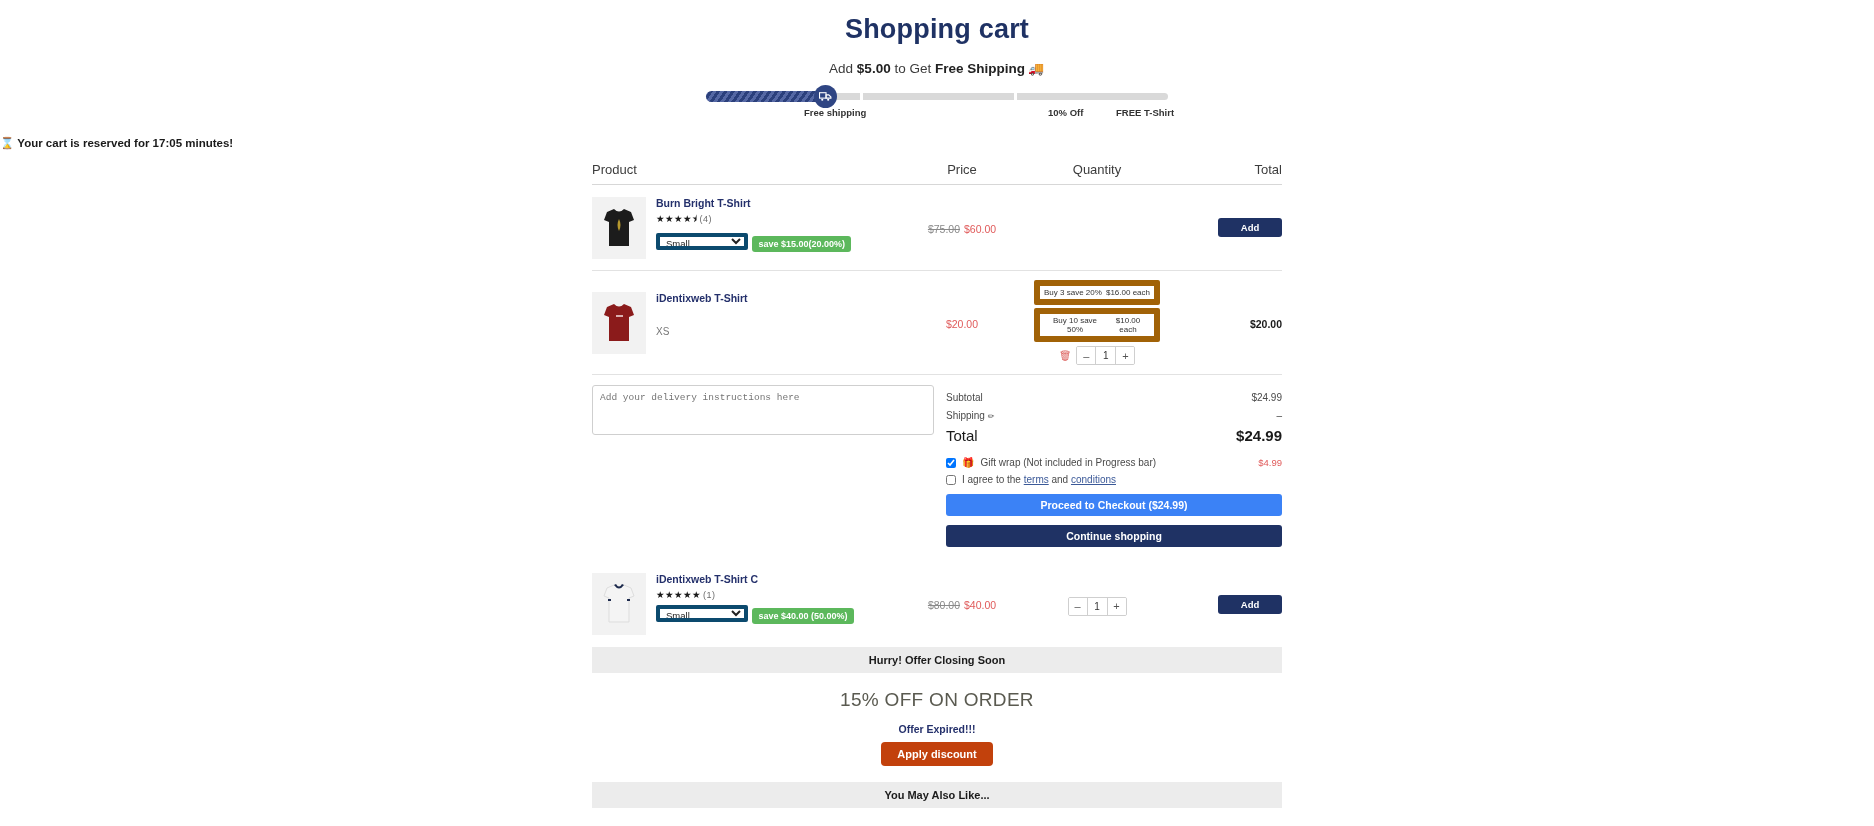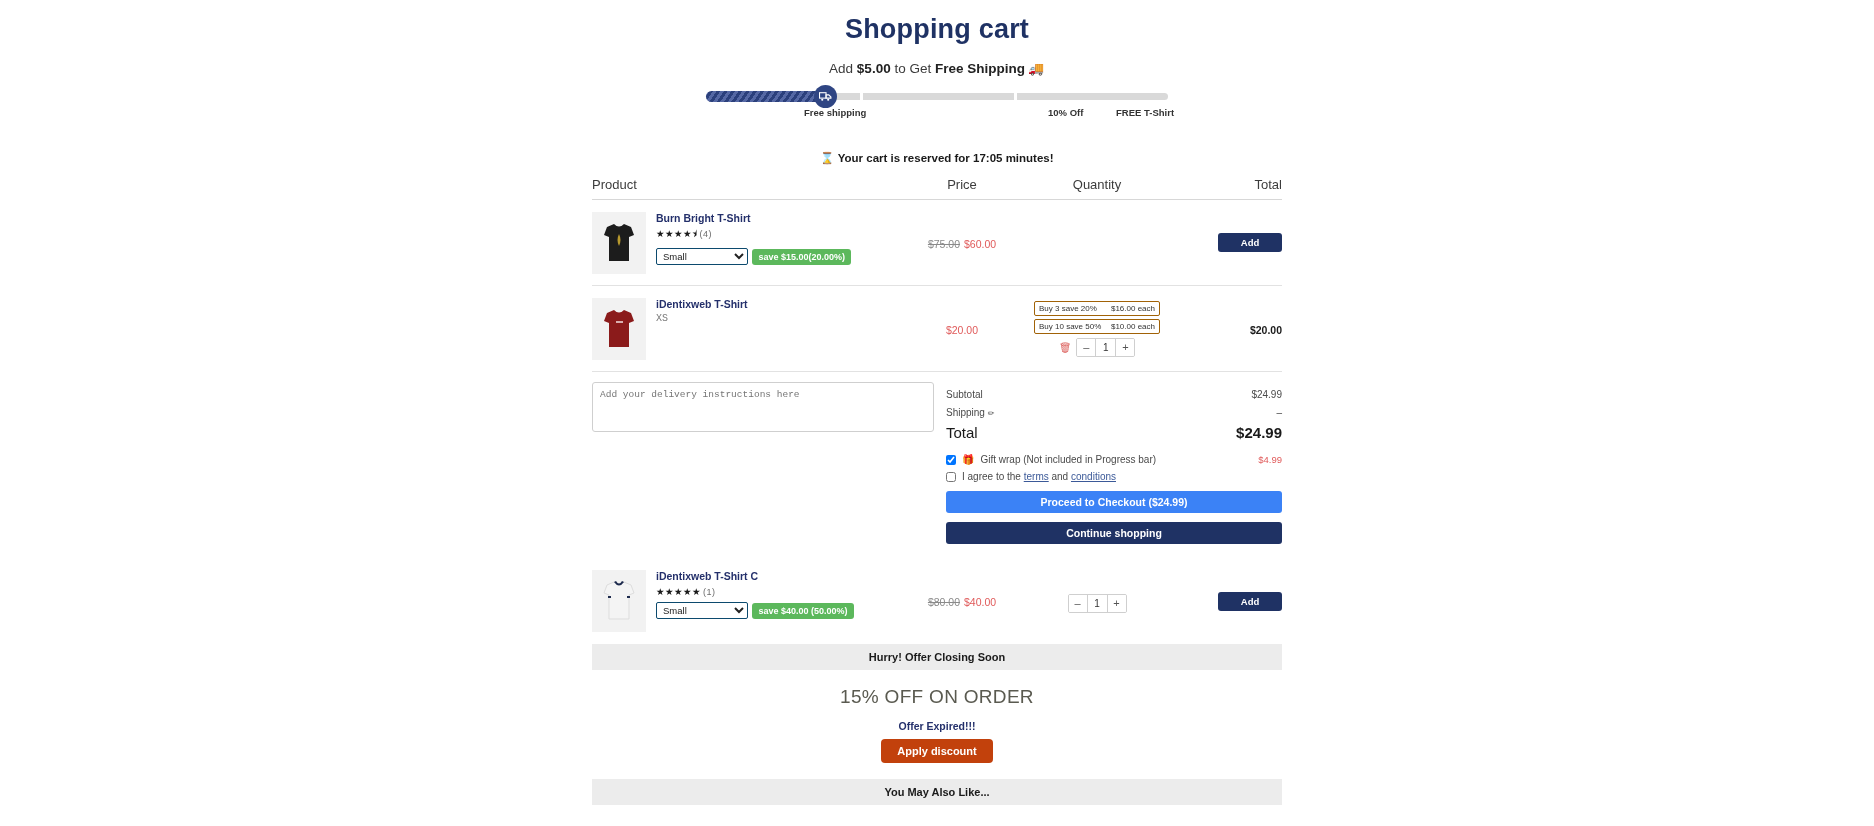--- a/index.html
+++ b/index.html
@@ -79,25 +79,24 @@
     font-size: 9.5px;
     font-weight: bold;
     color: #333;
   }
   .bar-labels span { position: absolute; white-space: nowrap; }
   .lbl-free  { left: 98px; }
   .lbl-ten   { left: 308px; margin-left: 34px; }
 
   
   .reserve {
-    text-align: center;
     font-size: 11.5px;
     font-weight: bold;
     color: #1a1a1a;
-    margin-top: 30px;
+    margin-top: 15px;
   }
 
   
   .cart-table {
     width: 690px;
     margin: 12px auto 0 auto;
   }
   .thead {
     display: flex;
     align-items: flex-end;
@@ -127,35 +126,35 @@
     flex: none;
   }
   .thumb svg { display:block; }
 
   .pname {
     font-size: 10.5px;
     font-weight: bold;
     color: #24306b;
     line-height: 1.3;
   }
-  .variant { font-size: 10px; color: #777; margin-top: 2px; font-family: Liberation Mono, monospace; }
+  .variant { font-size: 10px; color: #777; margin-top: 21px; }
   .stars {
     font-size: 9.5px;
     color: #1a1a1a;
     letter-spacing: .5px;
     margin-top: 2px;
   }
   .stars .cnt { color: #6b6b6b; font-size: 9px; margin-left: 2px; }
 
   select.size-sel {
     margin-top: 5px;
     width: 92px; height: 17px;
     font-size: 9.5px;
     font-family: "Liberation Sans", sans-serif;
-    border: 1px solid #0c4a6e;
+    border: 4px solid #0c4a6e;
     border-radius: 2px;
     background: #fff;
     padding: 0 2px;
     color: #222;
   }
   .save-badge {
     margin-top: 5px;
     display: inline-block;
     background: #5cb85c;
     color: #fff;
@@ -173,21 +172,21 @@
     margin-right: 4px;
   }
   .price-new { color: #e05a5a; font-size: 10.5px; }
   .price-plain { color: #e05a5a; font-size: 10.5px; }
   .line-total { font-size: 10.5px; font-weight: bold; color: #1a1a1a; }
 
   
   .tiers { display: flex; flex-direction: column; align-items: center; gap: 3px; }
   .tier {
     width: 126px;
-    border: 1px solid #a16207;
+    border: 6px solid #a16207;
     border-radius: 2px;
     font-size: 8px;
     color: #333;
     display: flex;
     justify-content: space-between;
     padding: 2px 4px;
     background: #fff;
   }
   .qty-line { display: flex; align-items: center; justify-content: center; gap: 5px; margin-top: 4px; }
   .trash { color: #d9534f; font-size: 10px; cursor: pointer; }

